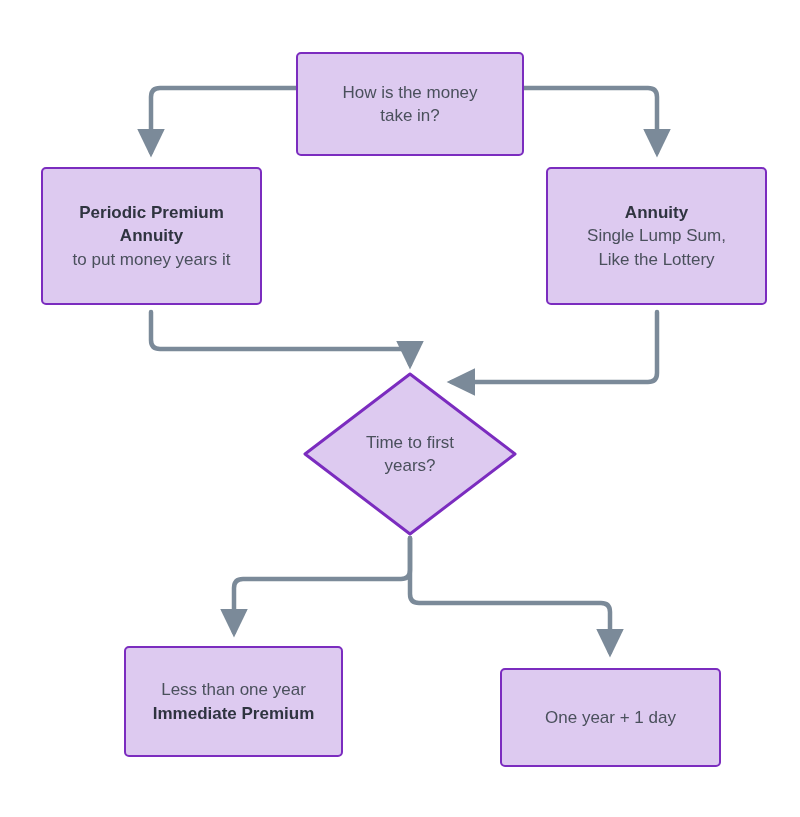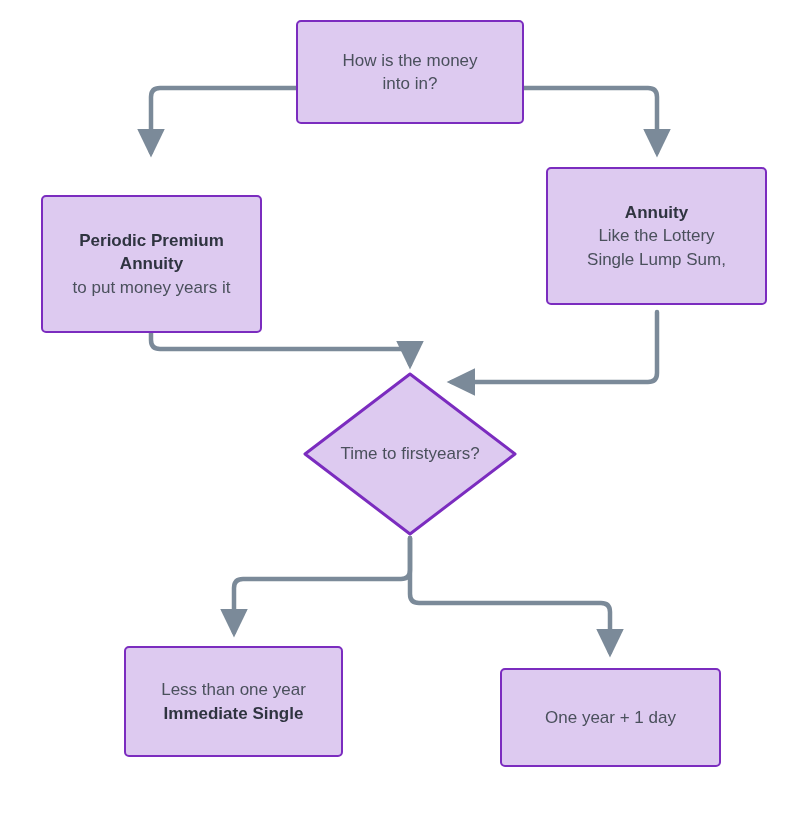--- a/index.html
+++ b/index.html
@@ -57,21 +57,21 @@
     left: 0;
     top: 0;
   }
   .diamond-label {
     position: absolute;
     left: 0;
     top: 0;
     width: 100%;
     height: 100%;
     display: flex;
-    flex-direction: row;
+    flex-direction: column;
     align-items: center;
     justify-content: center;
     text-align: center;
     color: #4a505c;
     font-size: 17px;
     line-height: 1.38;
     font-weight: normal;
   }
 </style>
 </head>
@@ -92,49 +92,49 @@
 
     <path d="M 151,312 L 151,340 Q 151,349 160,349 L 401,349 Q 410,349 410,358 L 410,364" fill="none" stroke="#7b8a99" stroke-width="4.5" stroke-linecap="round" marker-end="url(#arrowhead)"></path>
 
     <path d="M 657,312 L 657,373 Q 657,382 648,382 L 452,382" fill="none" stroke="#7b8a99" stroke-width="4.5" stroke-linecap="round" marker-end="url(#arrowhead)"></path>
 
     <path d="M 410,538 L 410,570 Q 410,579 401,579 L 243,579 Q 234,579 234,588 L 234,632" fill="none" stroke="#7b8a99" stroke-width="4.5" stroke-linecap="round" marker-end="url(#arrowhead)"></path>
 
     <path d="M 410,538 L 410,594 Q 410,603 419,603 L 601,603 Q 610,603 610,612 L 610,652" fill="none" stroke="#7b8a99" stroke-width="4.5" stroke-linecap="round" marker-end="url(#arrowhead)"></path>
   </svg>
 
-  <div class="node" style="left:296px; top:20px; width:228px; height:104px;">
+  <div class="node" style="left:296px; top:52px; width:228px; height:104px;">
     <span class="line-normal">How is the money</span>
-    <span class="line-normal">into in?</span>
+    <span class="line-normal">take in?</span>
   </div>
 
-  <div class="node" style="left:41px; top:167px; width:221px; height:138px;margin-top:28px;">
+  <div class="node" style="left:41px; top:167px; width:221px; height:138px;">
     <span class="line-strong">Periodic Premium</span>
     <span class="line-strong">Annuity</span>
     <span class="line-normal">to put money years it</span>
   </div>
 
   <div class="node" style="left:546px; top:167px; width:221px; height:138px;">
     <span class="line-strong">Annuity</span>
+    <span class="line-normal">Single Lump Sum,</span>
     <span class="line-normal">Like the Lottery</span>
-    <span class="line-normal">Single Lump Sum,</span>
   </div>
 
   <div class="diamond-wrap" style="left:302px; top:371px; width:216px; height:166px;">
     <svg class="diamond-shape" width="216" height="166" viewBox="0 0 216 166" xmlns="http://www.w3.org/2000/svg">
       <path d="M 108,3 L 213,83 L 108,163 L 3,83 Z" fill="#ddcaf0" stroke="#7b2cbf" stroke-width="3" stroke-linejoin="round"></path>
     </svg>
     <div class="diamond-label">
       <span>Time to first</span>
       <span>years?</span>
     </div>
   </div>
 
   <div class="node" style="left:124px; top:646px; width:219px; height:111px;">
     <span class="line-normal">Less than one year</span>
-    <span class="line-strong">Immediate Single</span>
+    <span class="line-strong">Immediate Premium</span>
   </div>
 
   <div class="node" style="left:500px; top:668px; width:221px; height:99px;">
     <span class="line-normal">One year + 1 day</span>
   </div>
 
 </div>
 
 </body></html>

